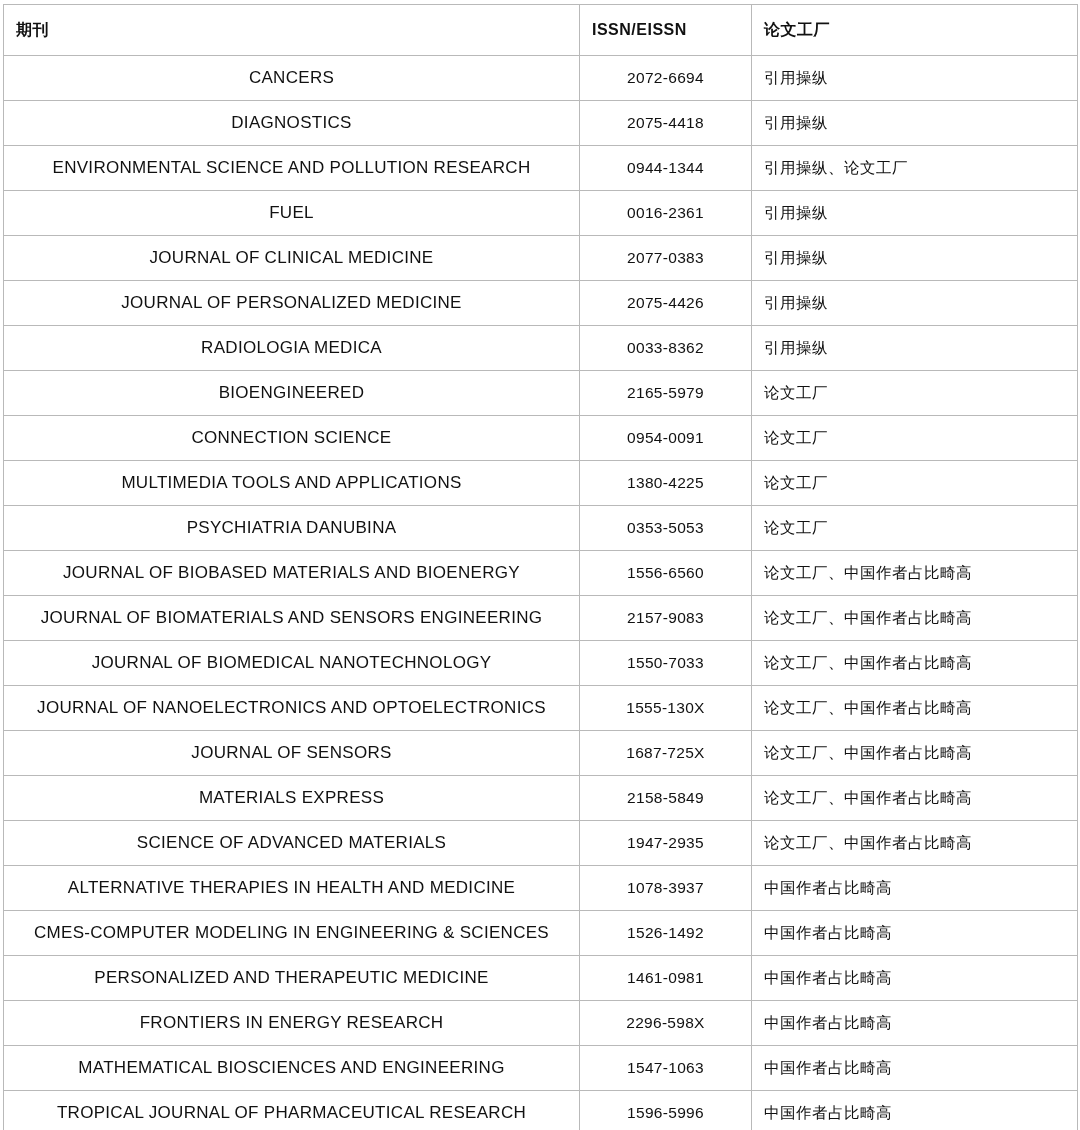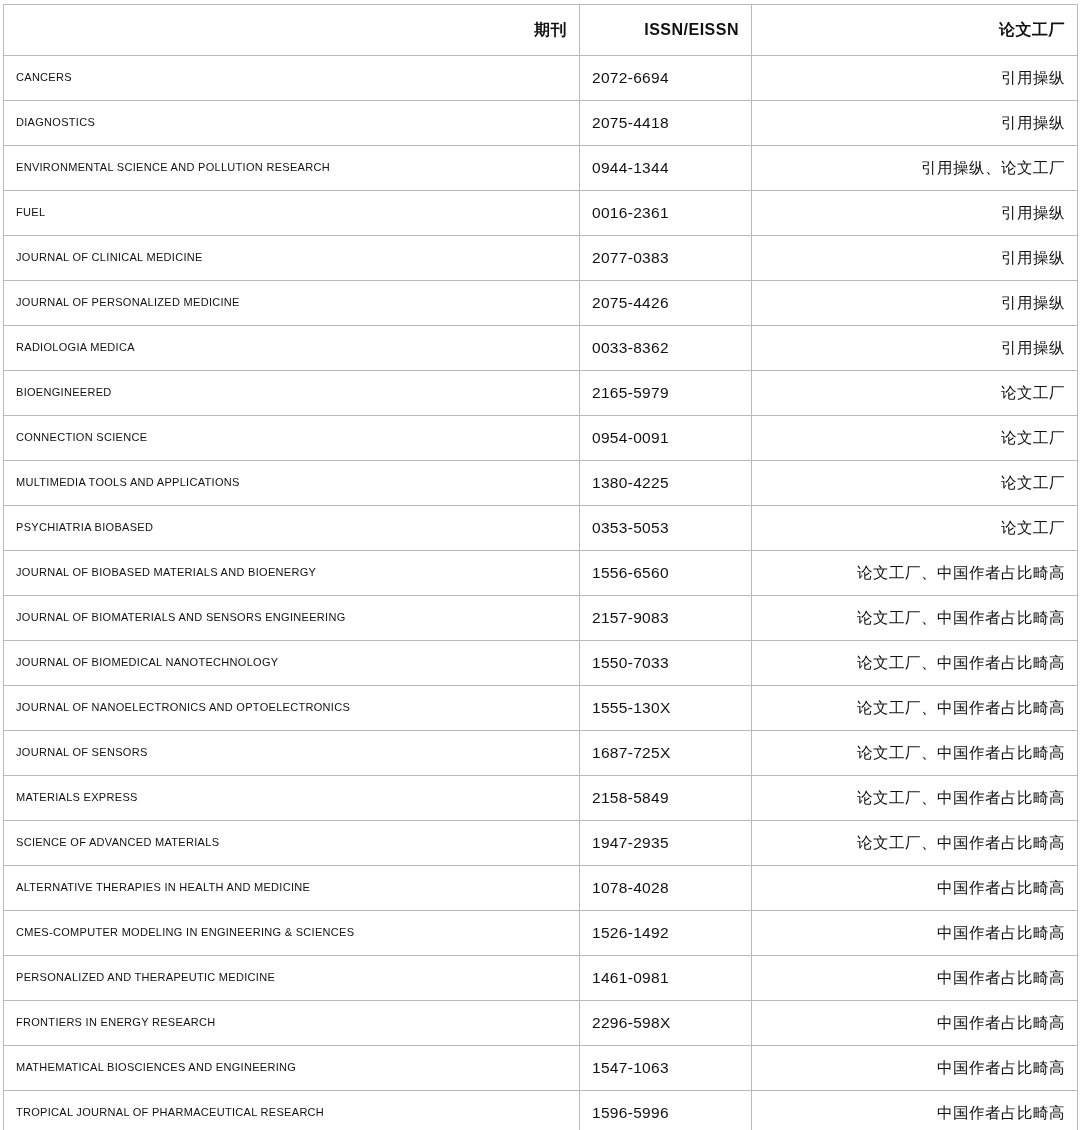--- a/index.html
+++ b/index.html
@@ -31,38 +31,39 @@
 
   table.journal-table th,
   table.journal-table td {
     border: 1px solid #b9b9b9;
     padding: 0 12px;
     height: 44px;
     vertical-align: middle;
     line-height: 1.25;
   }
   table.journal-table thead th {
-    text-align: right;
+    text-align: left;
     font-weight: bold;
     font-size: 16px;
     height: 50px;
     letter-spacing: 0.5px;
   }
   td.journal-name {
-    text-align: left;
+    text-align: center;
     letter-spacing: 0.3px;
-    font-size: 11px;
+    font-size: 17px;
     white-space: nowrap;
   }
   td.issn-cell {
+    text-align: center;
     letter-spacing: 0.3px;
     font-size: 15.5px;
   }
   td.reason-cell {
-    text-align: right;
+    text-align: left;
     font-size: 15.5px;
     letter-spacing: 0.5px;
   }
 </style>
 </head>
 <body>
 
 <div class="table-wrap">
   <table class="journal-table">
     <colgroup>
@@ -122,21 +123,21 @@
           <td class="journal-name">CONNECTION SCIENCE</td>
           <td class="issn-cell">0954-0091</td>
           <td class="reason-cell">论文工厂</td>
         </tr>
         <tr>
           <td class="journal-name">MULTIMEDIA TOOLS AND APPLICATIONS</td>
           <td class="issn-cell">1380-4225</td>
           <td class="reason-cell">论文工厂</td>
         </tr>
         <tr>
-          <td class="journal-name">PSYCHIATRIA BIOBASED</td>
+          <td class="journal-name">PSYCHIATRIA DANUBINA</td>
           <td class="issn-cell">0353-5053</td>
           <td class="reason-cell">论文工厂</td>
         </tr>
         <tr>
           <td class="journal-name">JOURNAL OF BIOBASED MATERIALS AND BIOENERGY</td>
           <td class="issn-cell">1556-6560</td>
           <td class="reason-cell">论文工厂、中国作者占比畸高</td>
         </tr>
         <tr>
           <td class="journal-name">JOURNAL OF BIOMATERIALS AND SENSORS ENGINEERING</td>
@@ -163,21 +164,21 @@
           <td class="issn-cell">2158-5849</td>
           <td class="reason-cell">论文工厂、中国作者占比畸高</td>
         </tr>
         <tr>
           <td class="journal-name">SCIENCE OF ADVANCED MATERIALS</td>
           <td class="issn-cell">1947-2935</td>
           <td class="reason-cell">论文工厂、中国作者占比畸高</td>
         </tr>
         <tr>
           <td class="journal-name">ALTERNATIVE THERAPIES IN HEALTH AND MEDICINE</td>
-          <td class="issn-cell">1078-4028</td>
+          <td class="issn-cell">1078-3937</td>
           <td class="reason-cell">中国作者占比畸高</td>
         </tr>
         <tr>
           <td class="journal-name">CMES-COMPUTER MODELING IN ENGINEERING &amp; SCIENCES</td>
           <td class="issn-cell">1526-1492</td>
           <td class="reason-cell">中国作者占比畸高</td>
         </tr>
         <tr>
           <td class="journal-name">PERSONALIZED AND THERAPEUTIC MEDICINE</td>
           <td class="issn-cell">1461-0981</td>

